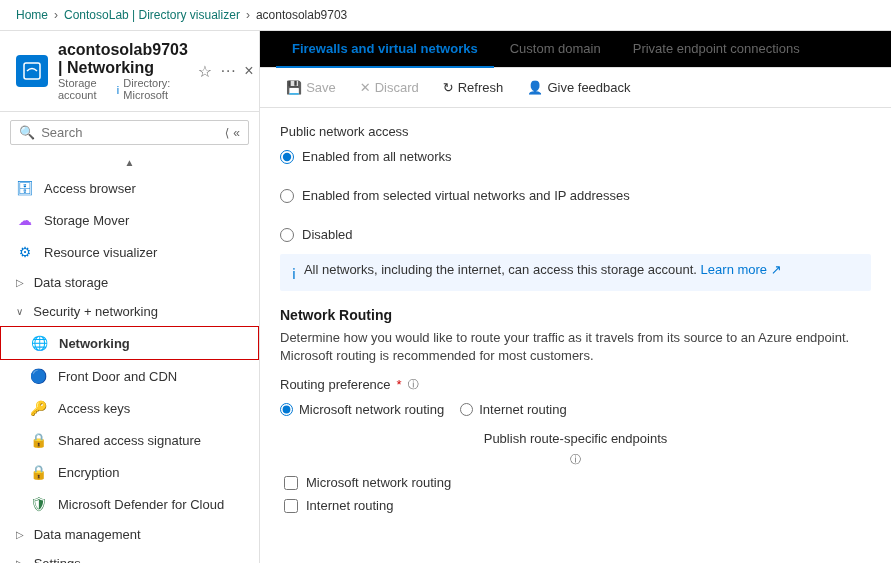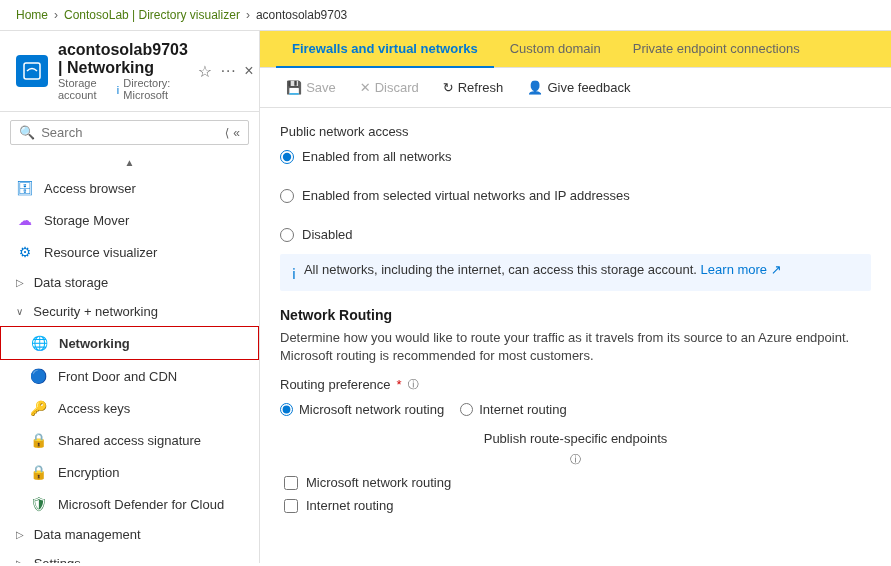--- a/index.html
+++ b/index.html
@@ -1,21 +1,21 @@
 <!DOCTYPE html>
 <html><head>
   <meta charset="utf-8">
   <style>
     * { box-sizing: border-box; margin: 0; padding: 0; }
     body { font-family: 'Segoe UI', Arial, sans-serif; font-size: 13px; color: #333; background: #fff; width: 891px; height: 566px; overflow: hidden; }
 
     
     .breadcrumb { display: flex; align-items: center; gap: 6px; padding: 8px 16px; font-size: 12px; color: #0078d4; border-bottom: 1px solid #e0e0e0; }
     .breadcrumb span { color: #333; }
-    .breadcrumb a { color: #4d7c0f; text-decoration: none; }
+    .breadcrumb a { color: #0f766e; text-decoration: none; }
     .breadcrumb .sep { color: #666; }
 
     
     .layout { display: flex; height: calc(566px - 34px); }
 
     
     .sidebar { width: 260px; border-right: 1px solid #e0e0e0; display: flex; flex-direction: column; flex-shrink: 0; overflow-y: auto; background: #fff; }
 
     
     .app-header { display: flex; align-items: center; gap: 10px; padding: 10px 16px; border-bottom: 1px solid #e0e0e0; }
@@ -40,21 +40,21 @@
     .nav-group .chevron { font-size: 10px; color: #666; }
     .nav-sub { padding-left: 30px; }
 
     
     .scroll-arrow { display: flex; justify-content: center; padding: 4px; color: #666; font-size: 10px; cursor: pointer; }
 
     
     .main { flex: 1; display: flex; flex-direction: column; overflow: hidden; }
 
     
-    .tabs { display: flex; border-bottom: 1px solid #e0e0e0; padding: 0 16px; background: #fde047; }
+    .tabs { display: flex; border-bottom: 1px solid #e0e0e0; padding: 0 16px; background: #000000; }
     .tab { padding: 10px 16px; cursor: pointer; font-size: 13px; color: #666; border-bottom: 2px solid transparent; margin-bottom: -1px; }
     .tab.active { color: #0078d4; border-bottom: 2px solid #0078d4; font-weight: 600; }
 
     
     .toolbar { display: flex; align-items: center; gap: 4px; padding: 8px 16px; border-bottom: 1px solid #e0e0e0; }
     .toolbar-btn { display: flex; align-items: center; gap: 4px; padding: 4px 10px; border: none; background: none; cursor: pointer; font-size: 13px; color: #333; border-radius: 2px; }
     .toolbar-btn.disabled { color: #aaa; cursor: default; }
 
     
     .content { padding: 16px 20px; overflow-y: auto; flex: 1; }

